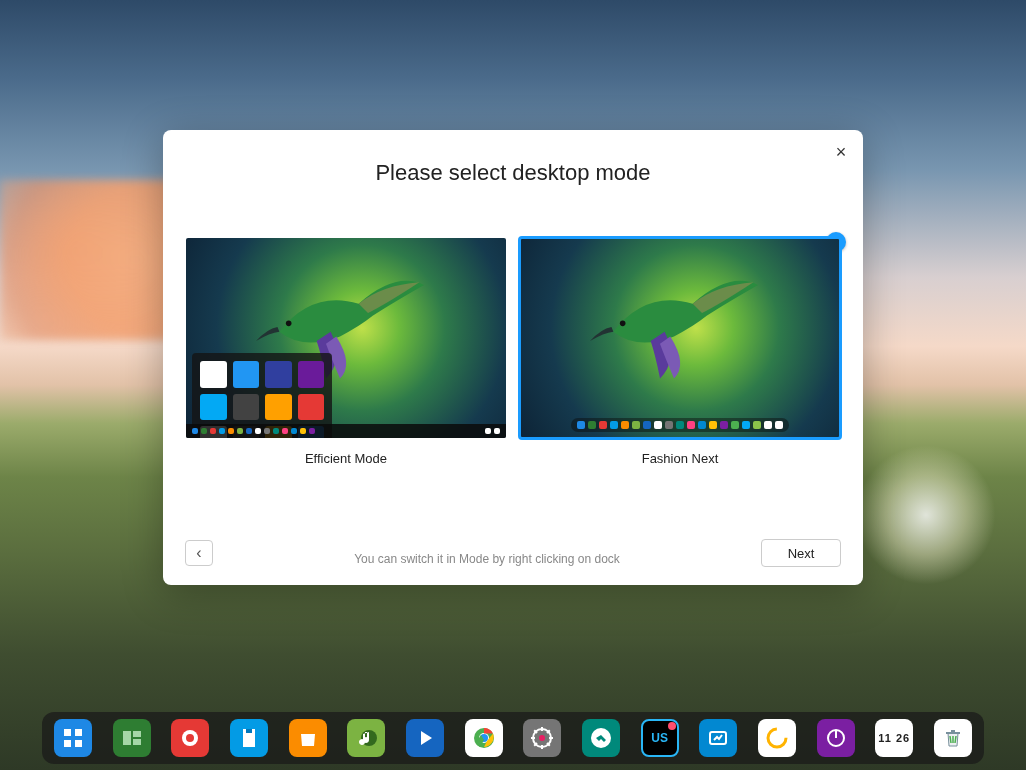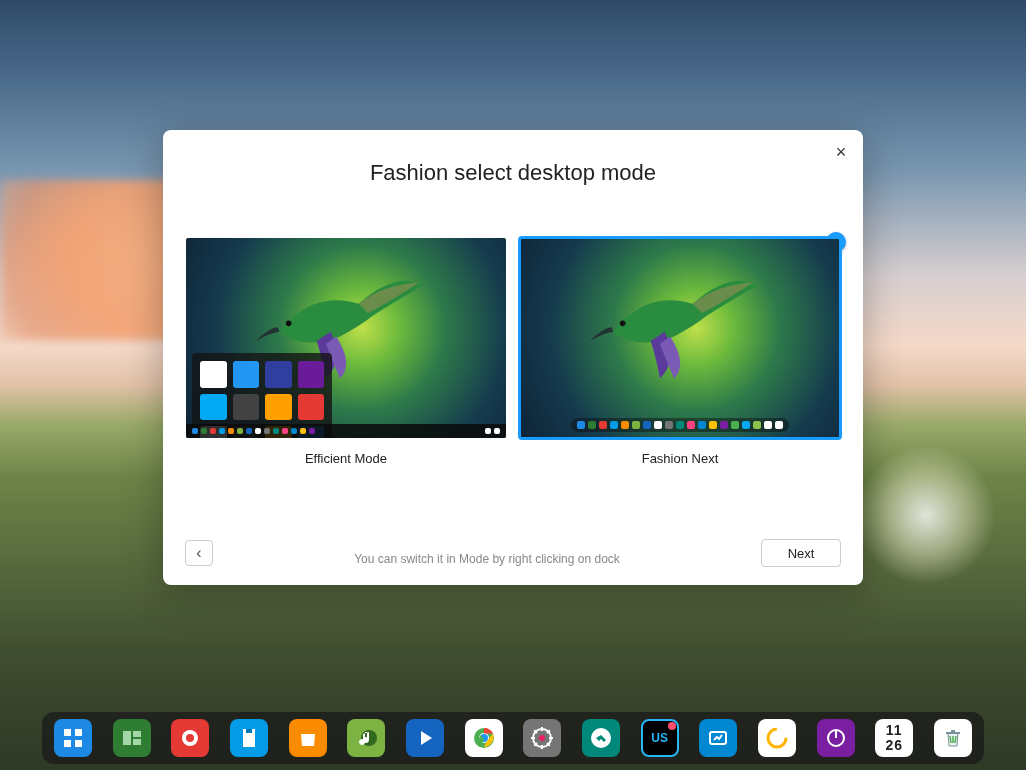--- a/index.html
+++ b/index.html
@@ -121,34 +121,34 @@
   .d-browser{background:#fff;}
   .d-settings{background:#757575;}
   .d-remote{background:#00897b;}
   .d-kb{background:#000; border:2px solid #29b6f6;}
   .d-screenshot{background:#0288d1;}
   .d-spinner{background:#fff;}
   .d-power{background:#7b1fa2;}
   .d-time{background:#fff;}
   .d-trash{background:#fff;}
   .dock-item svg{width:24px;height:24px;}
-  .d-time{font-size:14px;color:#222;font-weight:bold;text-align:center;line-height:1.1;}
+  .d-time{font-size:11px;color:#222;font-weight:bold;text-align:center;line-height:1.1;}
 </style>
 </head>
 <body>
 
 <div class="desktop">
   <div class="clouds"></div>
   <div class="glow"></div>
 
   <div class="modal">
     <div class="close-btn">
       <span>×</span>
     </div>
-    <h1 class="modal-title">Fashion select desktop mode</h1>
+    <h1 class="modal-title">Please select desktop mode</h1>
 
     <div class="options">
 
       <div class="option">
 
         <div class="thumb">
           <div class="bird">
             <svg viewBox="0 0 200 150">
               <path d="M35 85 Q70 40 120 55 Q160 20 190 35 Q155 55 135 68 Q120 80 100 90 Q60 105 35 85Z" fill="#2a8c3f"></path>
               <path d="M90 85 Q105 115 85 135 Q80 110 75 95 Z" fill="#5a3b9c"></path>

